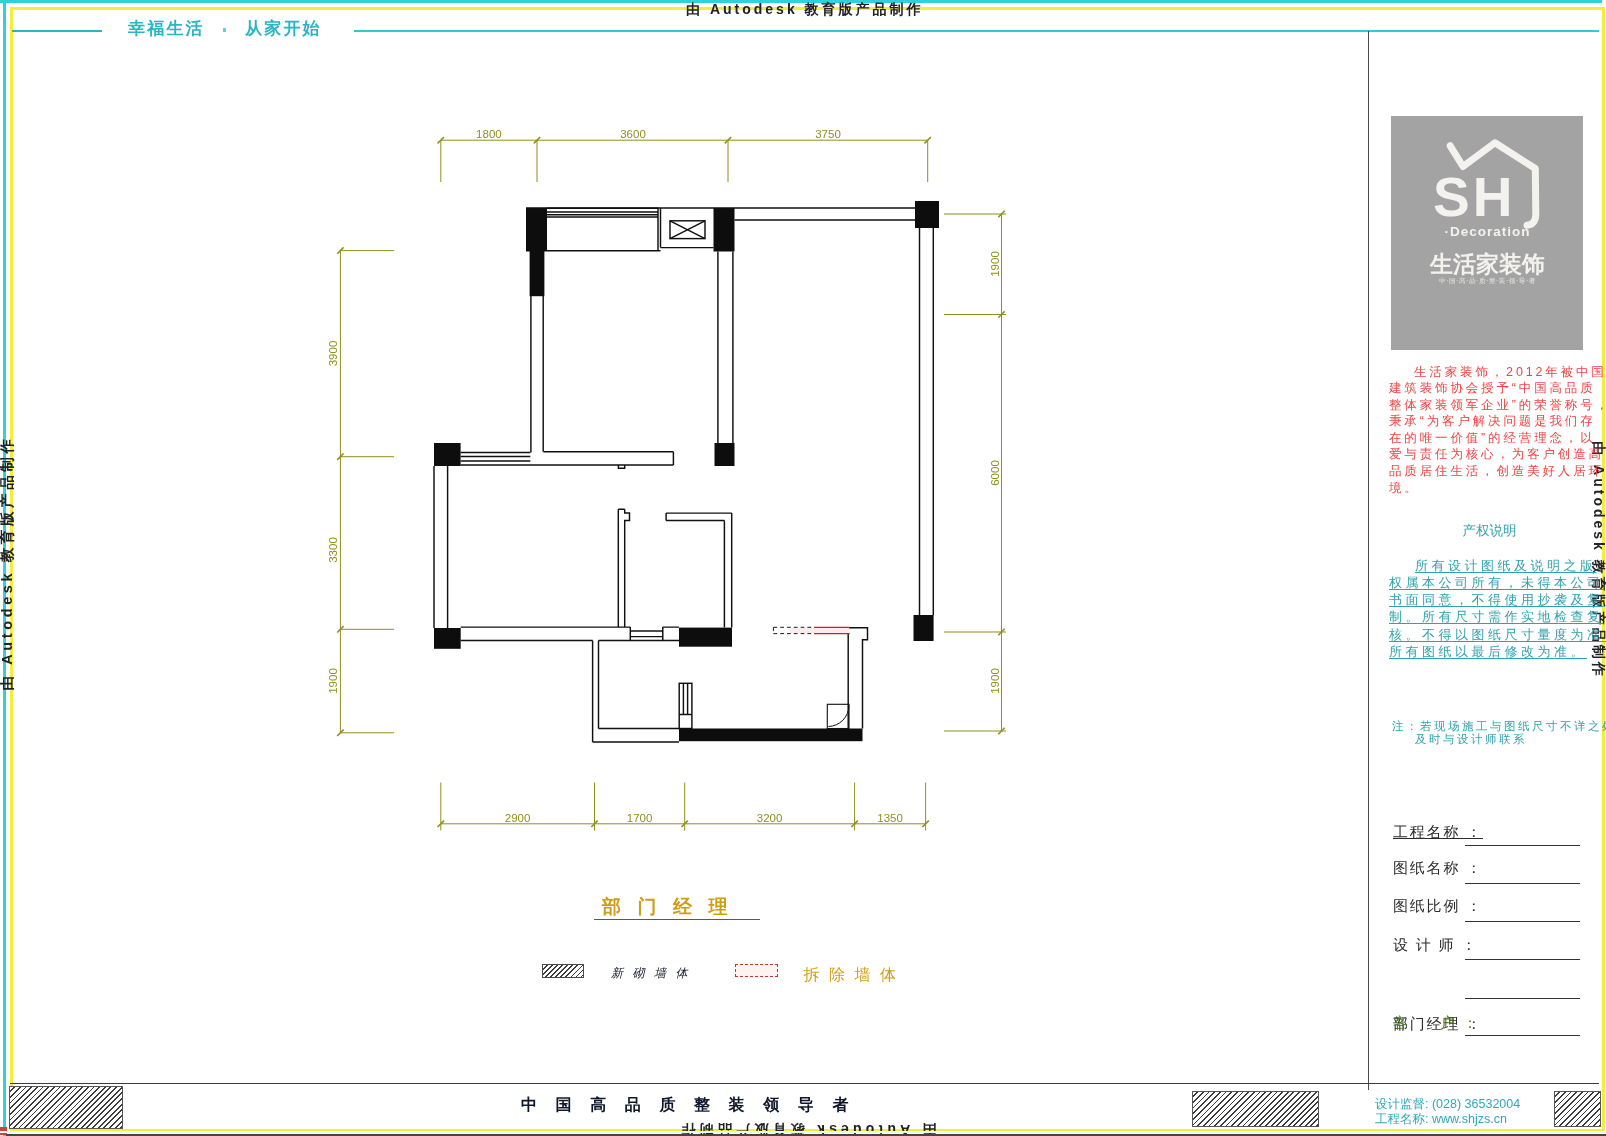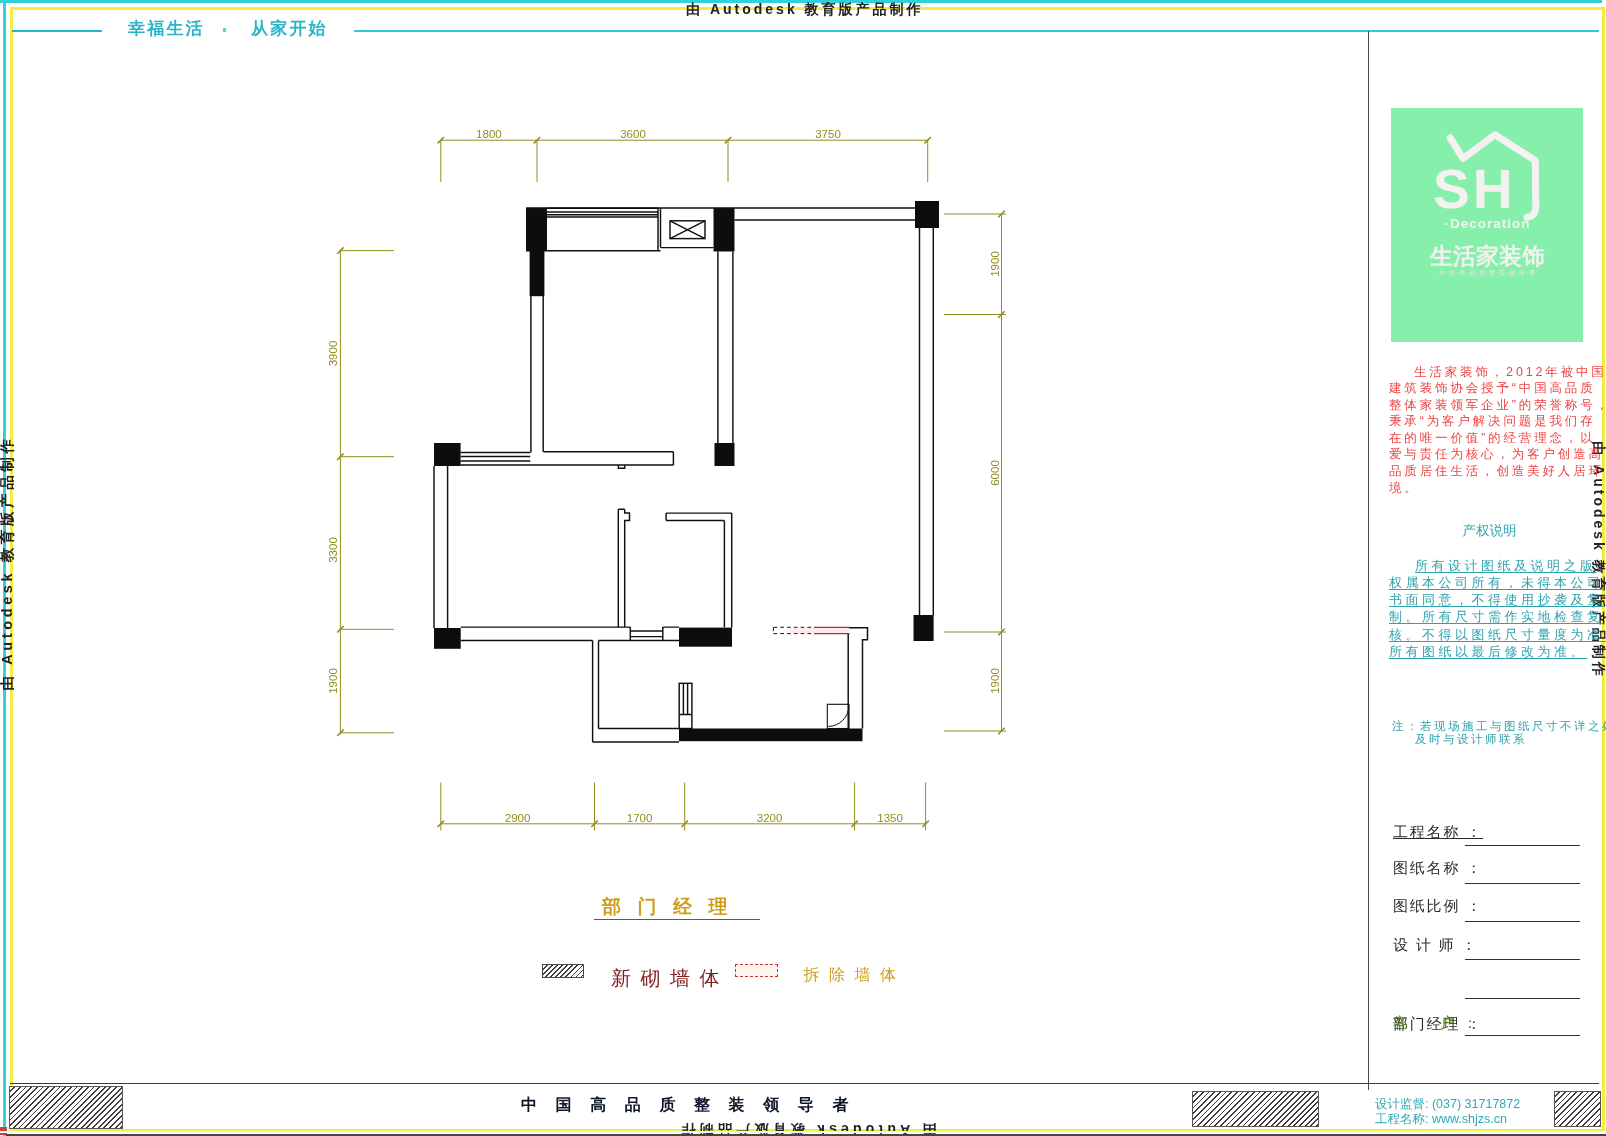--- a/index.html
+++ b/index.html
@@ -15,21 +15,21 @@
 <div class="a" style="left:2.5px;top:0;width:3.5px;height:1136px;background:#2fd2d8;"></div>
 
 <div class="a" style="left:10.2px;top:6.8px;width:1589px;height:1119.5px;border:3.4px solid #f1ee3e;"></div>
 
 <div class="a" style="left:12px;top:29.6px;width:90px;height:2.2px;background:#28b6c4;"></div>
 
 <div class="a" style="left:128px;top:17.2px;width:200px;height:17px;font-size:17px;font-weight:bold;color:#29b5c5;letter-spacing:2.2px;">幸福生活</div>
 
 <div class="a" style="left:223px;top:28.4px;width:3.4px;height:3.4px;background:#5ed2da;"></div>
 
-<div class="a" style="left:251px;top:17.2px;width:200px;height:17px;font-size:17px;font-weight:bold;color:#29b5c5;letter-spacing:2.2px;">从家开始</div>
+<div class="a" style="left:245px;top:17.2px;width:200px;height:17px;font-size:17px;font-weight:bold;color:#29b5c5;letter-spacing:2.2px;">从家开始</div>
 
 <div class="a" style="left:353.5px;top:29.6px;width:1245px;height:2.3px;background:#31c9d2;"></div>
 
 <div class="a" style="left:686px;top:0.5px;width:240px;height:16px;font-size:14px;letter-spacing:3px;font-weight:bold;color:#222;white-space:nowrap;">由 Autodesk 教育版产品制作</div>
 
 <div class="a" style="left:7px;top:563px;width:0;height:0;">
     <div style="position:absolute;left:0;top:0;transform:translate(-50%,-50%) rotate(-90deg);white-space:nowrap;font-size:14.5px;letter-spacing:3.6px;font-weight:bold;color:#222;">由 Autodesk 教育版产品制作</div>
   </div>
 
 <div class="a" style="left:1597.5px;top:560px;width:0;height:0;">
@@ -172,29 +172,29 @@
 <text x="0" y="0" transform="translate(998.6,681.0) rotate(-90)">1900</text>
 </g>
 </svg>
 
 <div class="a" style="left:602px;top:894px;font-size:19px;font-weight:bold;color:#cf9e17;letter-spacing:16.5px;white-space:nowrap;">部门经理</div>
 
 <div class="a" style="left:593.5px;top:918.6px;width:166px;height:1px;background:#5a5a5a;"></div>
 
 <div class="a" style="left:542px;top:963.8px;width:40px;height:12px;border:1px solid #4a4a4a;background:repeating-linear-gradient(135deg,#ffffff 0px,#ffffff 2.4px,#3d3d3d 2.4px,#3d3d3d 3.6px);"></div>
 
-<div class="a" style="left:611px;top:965.4px;font-size:20px;color:#7f1d1d;letter-spacing:9.5px;white-space:nowrap;">新砌墙体</div>
+<div class="a" style="left:611px;top:965.4px;font-size:12px;color:#0f172a;letter-spacing:9.5px;white-space:nowrap;font-style:italic;">新砌墙体</div>
 
 <div class="a" style="left:735px;top:964.2px;width:40.5px;height:10.5px;border:1.2px dashed #c0392b;background:#fdf3f1;"></div>
 
 <div class="a" style="left:803.5px;top:965.4px;font-size:16px;color:#cf9e17;letter-spacing:9.5px;white-space:nowrap;">拆除墙体</div>
 
 <div class="a" style="left:1368.2px;top:31px;width:1.2px;height:1059px;background:#4a4a4a;"></div>
 
-<div class="a" style="left:1390.5px;top:108px;width:192.5px;height:234px;background:#86efac;">
+<div class="a" style="left:1390.5px;top:116px;width:192.5px;height:234px;background:#a3a3a3;">
 <svg width="192.5" height="189.5" viewBox="0 0 192.5 189.5">
 
 <path d="M59.2,29.8 L72,50.5 L104,26.8 L144.3,52.5 L144.8,98.5 Q144.5,108.5 136,109.3" fill="none" stroke="#f4f2ef" stroke-width="7" stroke-linecap="round" stroke-linejoin="round"></path>
 
 <text x="42" y="100.2" font-family="Liberation Sans" font-weight="bold" font-size="55" letter-spacing="3" fill="#f4f2ef">SH</text>
 
 <text x="96.5" y="119.5" font-family="Liberation Sans" font-weight="bold" font-size="13.5" letter-spacing="1" fill="#f4f2ef" text-anchor="middle">·Decoration</text>
 
 <text x="96.5" y="156" font-family="Liberation Sans" font-weight="bold" font-size="23" fill="#f4f2ef" text-anchor="middle">生活家装饰</text>
 
@@ -227,21 +227,21 @@
 <div class="a" style="left:1465px;top:959.3px;width:114.5px;height:1.1px;background:#333;"></div>
 
 <div class="a" style="left:1393px;top:975px;font-size:15px;letter-spacing:1.8px;color:#2b2b2b;white-space:nowrap;margin-top:40px;">部门经理 ：</div>
 
 <div class="a" style="left:1465px;top:998px;width:114.5px;height:1.1px;background:#333;"></div>
 
 <div class="a" style="left:1393px;top:1013.5px;font-size:15px;letter-spacing:1.8px;color:#4d7c0f;white-space:nowrap;">客<span style="margin-left:30px;"></span>户 ：</div>
 
 <div class="a" style="left:1465px;top:1035px;width:114.5px;height:1.1px;background:#333;"></div>
 
-<div class="a" style="left:1375px;top:1095.8px;font-size:12.5px;color:#2fa9b8;white-space:nowrap;">设计监督: (037) 31717872</div>
+<div class="a" style="left:1375px;top:1095.8px;font-size:12.5px;color:#2fa9b8;white-space:nowrap;">设计监督: (028) 36532004</div>
 
 <div class="a" style="left:1375px;top:1111.3px;font-size:12.5px;color:#2fa9b8;white-space:nowrap;">工程名称: www.shjzs.cn</div>
 
 <div class="a" style="left:10px;top:1082.6px;width:1589px;height:1.1px;background:#3c3c3c;"></div>
 
 <div class="a" style="left:9px;top:1086px;width:112px;height:40.5px;border:1px solid #555;background:repeating-linear-gradient(135deg,#ffffff 0px,#ffffff 2.7px,#3c3c3c 2.7px,#3c3c3c 4px);"></div>
 
 <div class="a" style="left:1192px;top:1090.5px;width:125px;height:34.5px;border:1px solid #555;background:repeating-linear-gradient(135deg,#ffffff 0px,#ffffff 2.7px,#3c3c3c 2.7px,#3c3c3c 4px);"></div>
 
 <div class="a" style="left:1554px;top:1090.5px;width:45px;height:34.5px;border:1px solid #555;background:repeating-linear-gradient(135deg,#ffffff 0px,#ffffff 2.7px,#3c3c3c 2.7px,#3c3c3c 4px);"></div>

